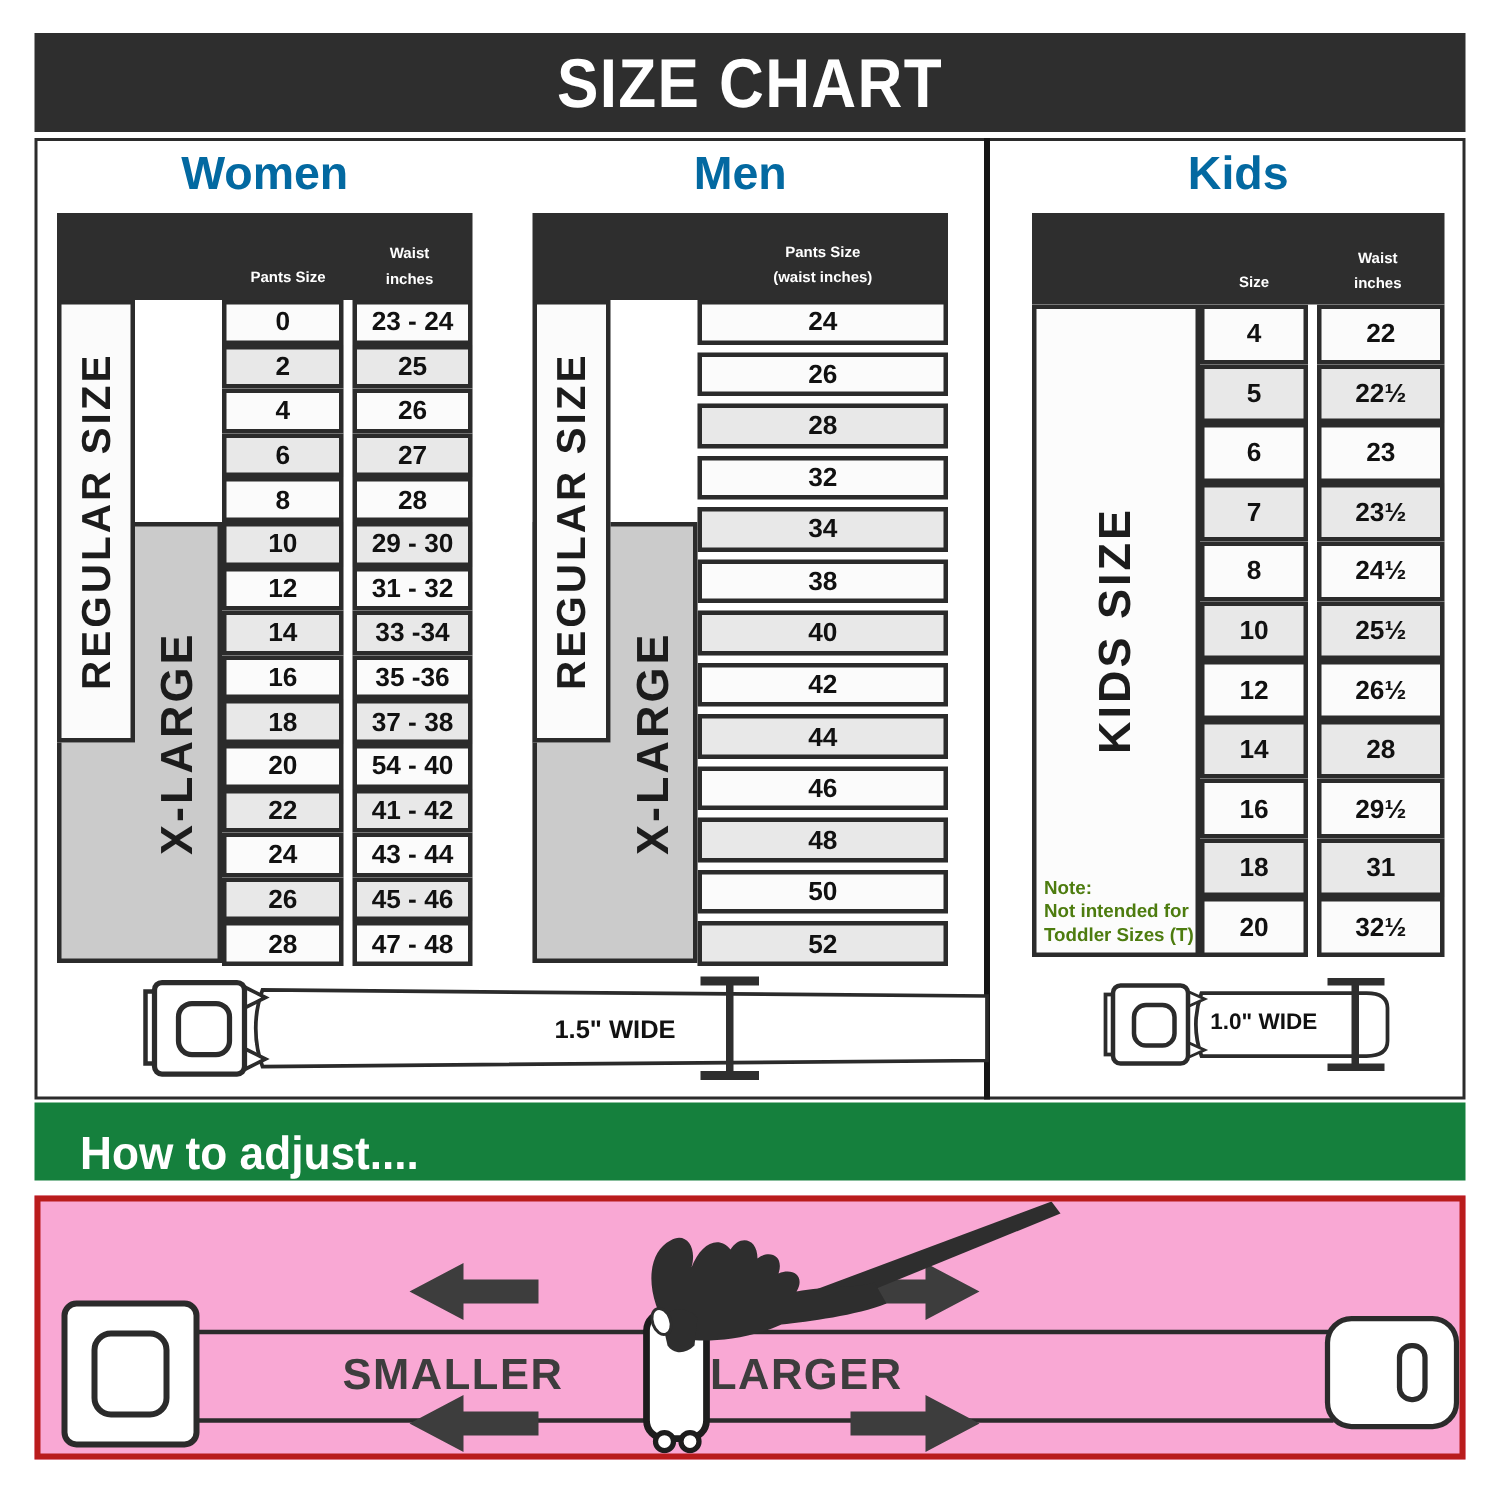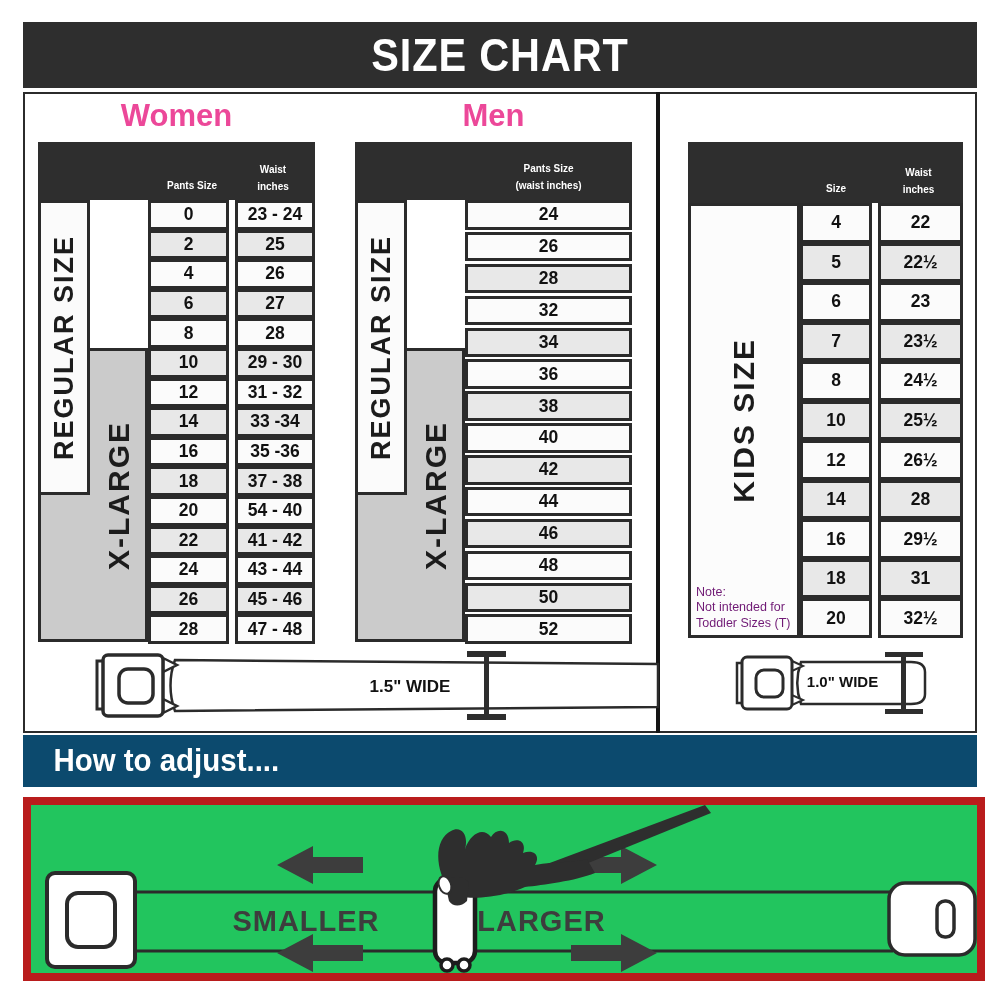--- a/index.html
+++ b/index.html
@@ -12,21 +12,21 @@
              display:flex;align-items:center;justify-content:center;}
   #title-bar span{color:#fff;font-size:46px;font-weight:bold;letter-spacing:1px;
                   transform:scaleX(.9);white-space:nowrap;}
 
   
   #top-box{left:23px;top:92px;width:950px;height:637px;border:2px solid #2b2b2b;background:transparent;}
   #divider{left:656px;top:92px;width:4px;height:641px;background:#151515;}
 
   
   .col-heading{top:96px;height:40px;display:flex;align-items:center;justify-content:center;
-               font-size:31px;font-weight:bold;color:#ec4899;transform-origin:center;}
+               font-size:31px;font-weight:bold;color:#0369a1;transform-origin:center;}
   #women-heading{left:38px;width:277px;}
   #men-heading{left:355px;width:277px;}
   #kids-heading{left:688px;width:275px;}
 
   
   .thead{background:#2e2e2e;color:#fff;}
   #women-thead{left:38px;top:142px;width:277px;height:58px;}
   #men-thead{left:355px;top:142px;width:277px;height:58px;}
   #kids-thead{left:688px;top:142px;width:275px;height:61px;}
   .thead .hlbl{position:absolute;text-align:center;font-size:10px;font-weight:bold;line-height:17px;}
@@ -48,21 +48,21 @@
   #women-xlarge-holder{left:90px;top:348px;width:58px;height:294px;}
   #men-xlarge-holder{left:407px;top:348px;width:58px;height:294px;}
   .vlabel{writing-mode:vertical-rl;transform:rotate(180deg);font-weight:bold;color:#1c1c1c;
           white-space:nowrap;letter-spacing:2px;}
   .vlabel.reg{font-size:27px;}
   .vlabel.xl{font-size:30px;}
   .vlabel.kid{font-size:30px;}
 
   
   #kids-note{position:absolute;left:5px;bottom:4px;width:102px;font-size:12.5px;
-             font-weight:normal;line-height:15.5px;color:#701a75;}
+             font-weight:bold;line-height:15.5px;color:#4d7c0f;}
 
   
   .rows{display:flex;flex-direction:column;justify-content:space-between;}
   #women-rows{left:148px;top:200px;width:167px;height:444px;}
   #men-rows{left:465px;top:200px;width:167px;height:444px;}
   #kids-rows{left:800px;top:203px;width:163px;height:435px;}
   .trow{display:flex;gap:6px;}
   #women-rows .trow,#men-rows .trow{height:29.6px;}
   #kids-rows .trow{height:39.5px;}
   .tcell{border:3px solid #2b2b2b;background:#fbfbfb;box-sizing:border-box;display:flex;
@@ -75,25 +75,25 @@
   #men-rows .trow:nth-child(2n+3) .tcell{background:#e8e8e8;}
 
   
   #adult-belt{left:95px;top:648px;width:565px;height:75px;}
   #kids-belt{left:735px;top:652px;width:240px;height:62px;}
   .belt-label{text-align:center;font-weight:bold;color:#111;}
   #adult-belt-label{left:340px;top:677px;width:140px;font-size:17px;}
   #kids-belt-label{left:795px;top:673px;width:95px;font-size:15px;}
 
   
-  #adjust-band{left:23px;top:735px;width:954px;height:52px;background:#0c4a6e;
-               display:flex;align-items:center;}
+  #adjust-band{left:23px;top:735px;width:954px;height:52px;background:#15803d;
+               display:flex;align-items:flex-end;}
   #adjust-band span{color:#fff;font-size:31px;font-weight:bold;padding-left:32px;
                     transform-origin:left center;transform:scaleX(.95);white-space:nowrap;}
-  #adjust-panel{left:23px;top:797px;width:946px;height:168px;border:8px solid #b91c1c;background:#22c55e;}
+  #adjust-panel{left:23px;top:797px;width:946px;height:168px;border:4px solid #b91c1c;background:#f9a8d4;}
   #adjust-panel .inlabel{position:absolute;top:100px;font-size:29px;font-weight:bold;
                          color:#3d3d3d;text-align:center;letter-spacing:1px;}
   #smaller-label{left:190px;width:170px;}
   #larger-label{left:428px;width:165px;}
 
   svg{display:block;}
 </style>
 </head>
 <body>
 
@@ -101,20 +101,21 @@
 
   <div class="abs" id="title-bar">
     <span>SIZE CHART</span>
   </div>
 
   <div class="abs" id="top-box"></div>
   <div class="abs" id="divider"></div>
 
   <div class="abs col-heading" id="women-heading">Women</div>
   <div class="abs col-heading" id="men-heading">Men</div>
+  <div class="abs col-heading" id="kids-heading">Kids</div>
 
   <div class="abs thead" id="women-thead">
     <span class="hlbl" id="women-pants-header">Pants Size</span>
     <span class="hlbl" id="women-waist-header">
       <span>Waist</span><br>
       <span>inches</span>
     </span>
   </div>
 
   <div class="abs thead" id="men-thead">
@@ -226,23 +227,20 @@
         <div class="tcell c0">26</div>
       </div>
       <div class="trow">
         <div class="tcell c0">28</div>
       </div>
       <div class="trow">
         <div class="tcell c0">32</div>
       </div>
       <div class="trow">
         <div class="tcell c0">34</div>
-      </div>
-      <div class="trow">
-        <div class="tcell c0">36</div>
       </div>
       <div class="trow">
         <div class="tcell c0">38</div>
       </div>
       <div class="trow">
         <div class="tcell c0">40</div>
       </div>
       <div class="trow">
         <div class="tcell c0">42</div>
       </div>

